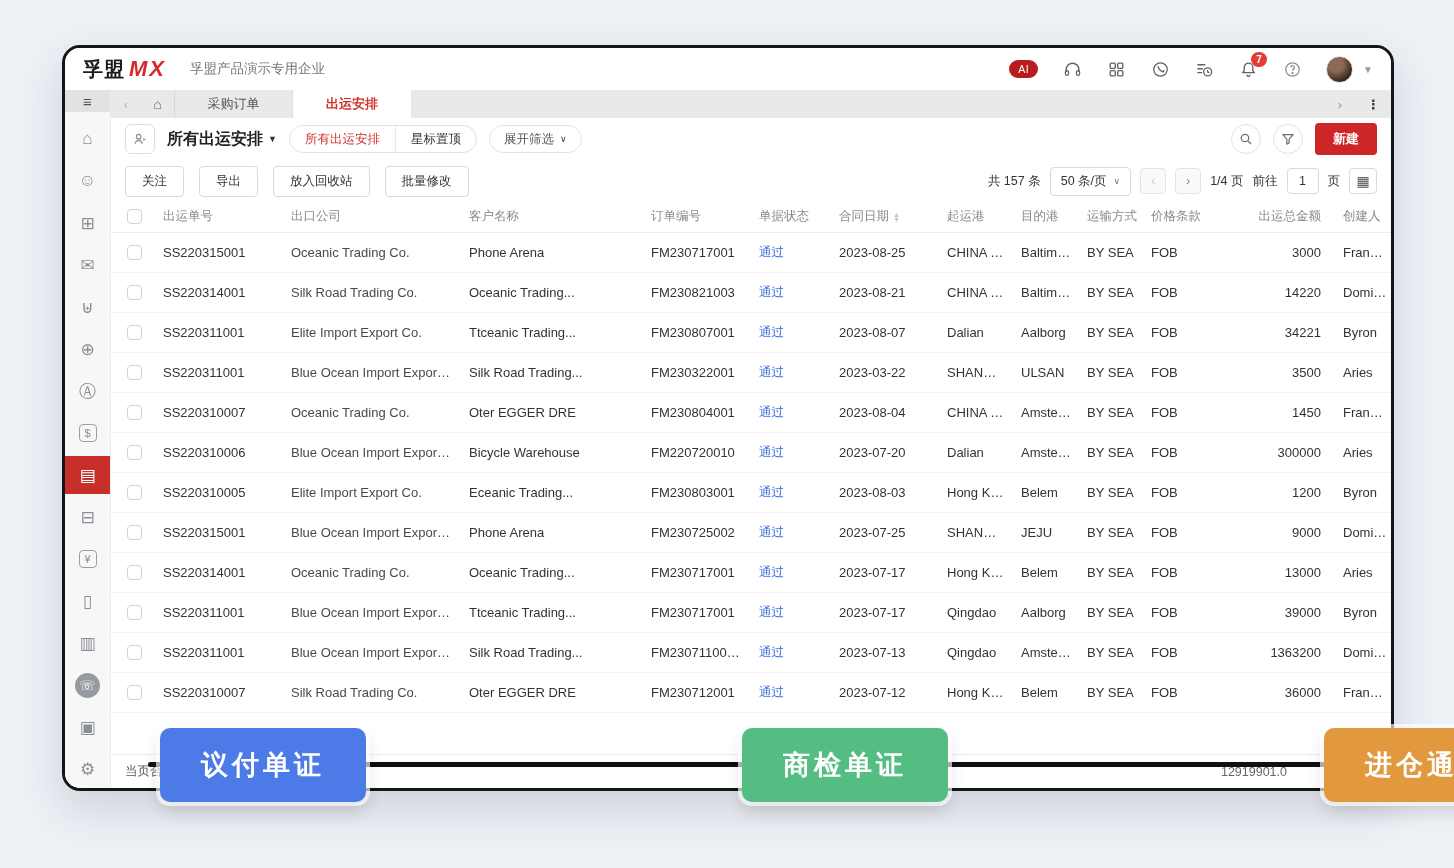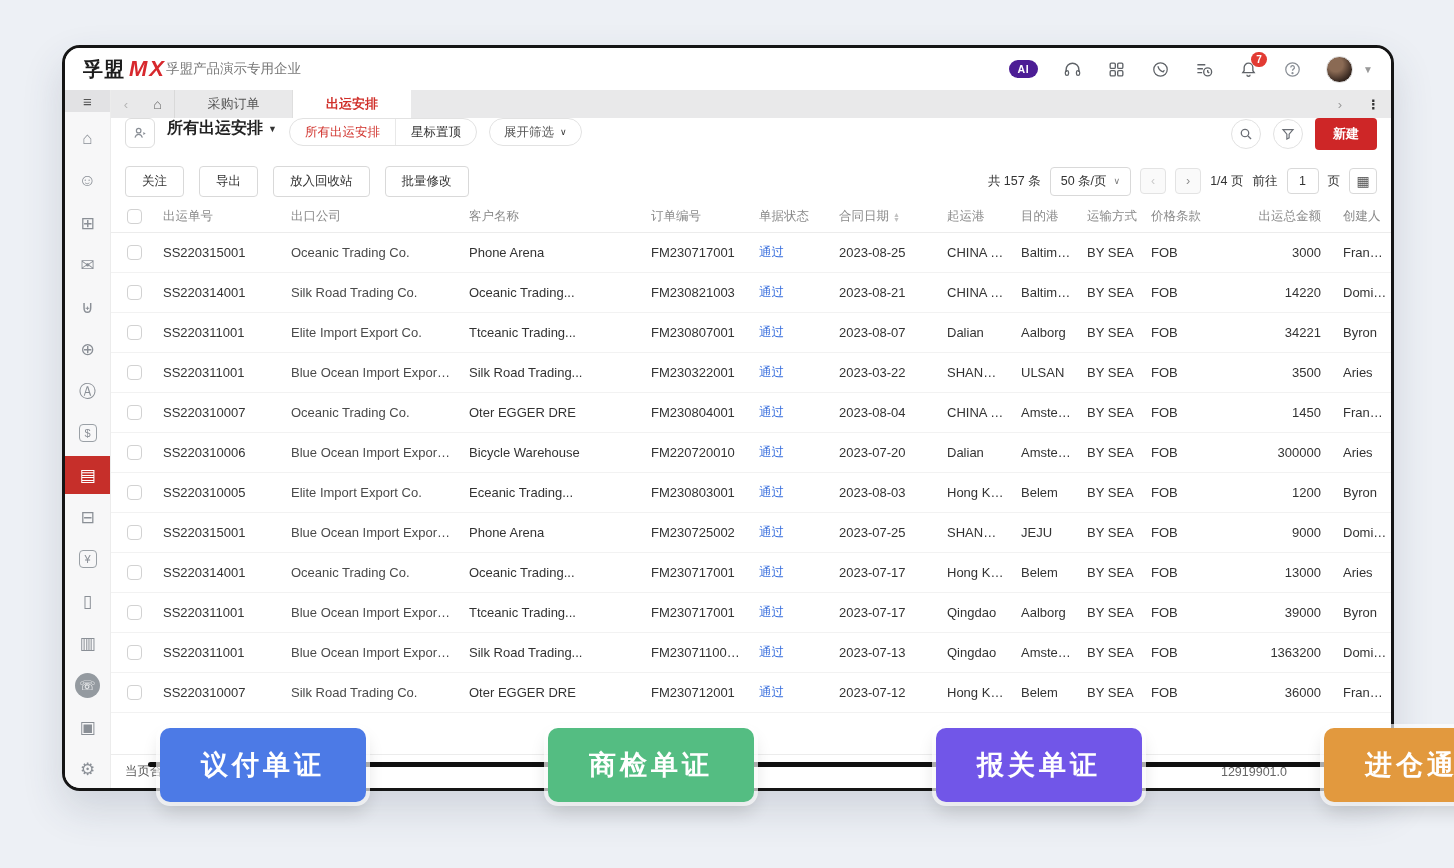--- a/index.html
+++ b/index.html
@@ -12,23 +12,23 @@
   .window {
     position:absolute; left:62px; top:45px; width:1332px; height:746px;
     background:#fff; border:3px solid #151515; border-radius:18px; overflow:hidden;
     display:flex; flex-direction:column;
     box-shadow:0 18px 40px rgba(50,60,90,.16);
   }
   
   .topbar { height:42px; flex:0 0 42px; display:flex; align-items:center; padding:0 18px; background:#fff; }
   .logo-cn { font-size:20px; font-weight:800; color:#1c1c1c; letter-spacing:1px; }
   .logo-mx { font-size:22px; font-weight:800; color:#d7282d; font-style:italic; margin-left:4px; letter-spacing:2px; }
-  .company-title { margin-left:0; font-size:13.5px; color:#777; }
+  .company-title { margin-left:24px; font-size:13.5px; color:#777; }
   .top-icons { margin-left:auto; display:flex; align-items:center; gap:24px; color:#5f6368; }
-  .ai-pill { background:#4c1d95; color:#fff; font-size:10.5px; font-weight:700; border-radius:10px; padding:3px 9px; letter-spacing:.5px; }
+  .ai-pill { background:#b91c1c; color:#fff; font-size:10.5px; font-weight:400; border-radius:10px; padding:3px 9px; letter-spacing:.5px; }
   .tico { width:20px; height:20px; display:flex; align-items:center; justify-content:center; }
   .tico svg { width:19px; height:19px; }
   .bell-wrap { position:relative; }
   .badge { position:absolute; top:-7px; right:-9px; background:#e23b33; color:#fff; font-size:10px; font-weight:700;
     border-radius:9px; min-width:16px; height:15px; line-height:15px; text-align:center; padding:0 3px; }
   .avatar { width:27px; height:27px; border-radius:50%; background:radial-gradient(circle at 35% 30%, #8a6a54 0 30%, #3a2a22 70%, #1c1512); border:1px solid #ddd; }
   .chev-down { font-size:10px; color:#999; margin-left:-14px; }
   
   .main-row { flex:1; display:flex; min-height:0; }
   .sidebar { flex:0 0 46px; background:#f7f7f8; border-right:1px solid #ececec; display:flex; flex-direction:column; }
@@ -43,21 +43,21 @@
   
   .tabbar { height:28px; flex:0 0 28px; background:#e9e9ea; display:flex; align-items:stretch; font-size:13px; color:#555; }
   .tab-nav { width:30px; display:flex; align-items:center; justify-content:center; color:#b5b5b5; }
   .tab-home { width:34px; display:flex; align-items:center; justify-content:center; color:#666; font-size:14px; border-right:1px solid #d9d9d9; }
   .tab { min-width:118px; padding:0 32px; display:flex; align-items:center; justify-content:center; border-right:1px solid #dedede; cursor:pointer; white-space:nowrap; }
   .tab.active { background:#fff; color:#d0302a; font-weight:700; border-right:none; }
   .tab-spacer { flex:1; }
   .tab-more { width:34px; display:flex; align-items:center; justify-content:center; color:#9a9a9a; }
   .tab-dots { width:34px; display:flex; align-items:center; justify-content:center; color:#333; font-weight:700; letter-spacing:1px; }
   
-  .filterbar { height:42px; flex:0 0 42px; background:#fff; display:flex; align-items:flex-start; gap:12px; padding:0 14px; }
+  .filterbar { height:42px; flex:0 0 42px; background:#fff; display:flex; align-items:center; gap:12px; padding:0 14px; }
   .icon-sq { width:30px; height:30px; border:1px solid #ddd; border-radius:6px; display:flex; align-items:center; justify-content:center; cursor:pointer; background:#fff; }
   .icon-sq svg, .icon-circle svg { width:16px; height:16px; }
   .view-title { font-size:16px; font-weight:800; color:#222; display:flex; align-items:center; gap:5px; cursor:pointer; }
   .caret { font-size:9px; color:#333; }
   .seg-group { display:flex; align-items:center; border:1px solid #e2e2e2; border-radius:16px; overflow:hidden; height:28px; }
   .seg { padding:0 15px; font-size:12.5px; color:#333; height:100%; display:flex; align-items:center; cursor:pointer; }
   .seg + .seg { border-left:1px solid #e8e8e8; }
   .seg.seg-active { color:#d0302a; }
   .pill { border:1px solid #e2e2e2; border-radius:16px; height:28px; padding:0 14px; display:flex; align-items:center; gap:6px; font-size:12.5px; color:#555; cursor:pointer; }
   .filter-right { margin-left:auto; display:flex; align-items:center; gap:12px; }
@@ -513,15 +513,14 @@
         <span class="tfoot-total">12919901.0</span>
       </div>
     </div>
   </div>
 </div>
 
 <div class="flow-area">
   <div class="flow-line"></div>
 <div class="flow-btn" style="background: rgb(76, 122, 230);">议付单证</div>
     <div class="flow-btn" style="background: rgb(84, 189, 130);">商检单证</div>
-    <div class="flow-btn" style="background: rgb(113, 86, 232);">报关单证</div>
     <div class="flow-btn" style="background: rgb(226, 153, 62);">进仓通知</div>
   </div>
 
 </body></html>

